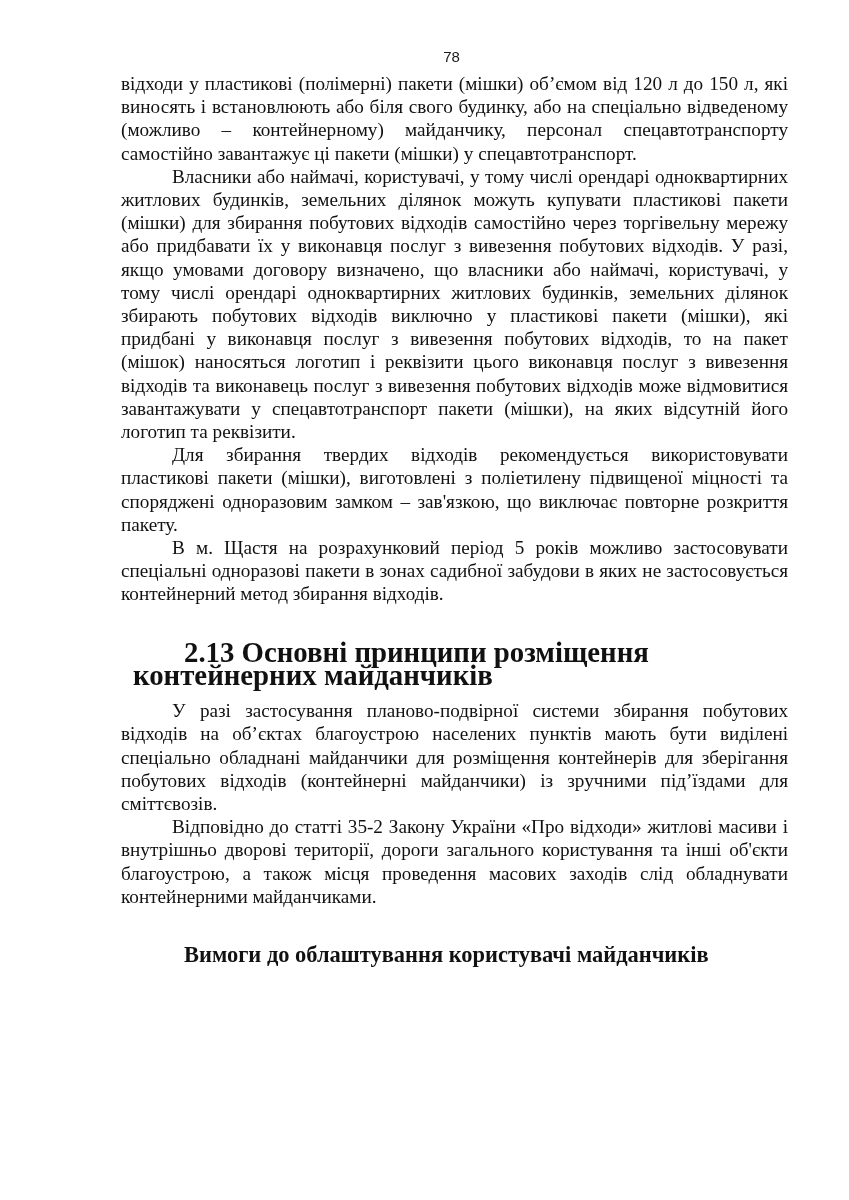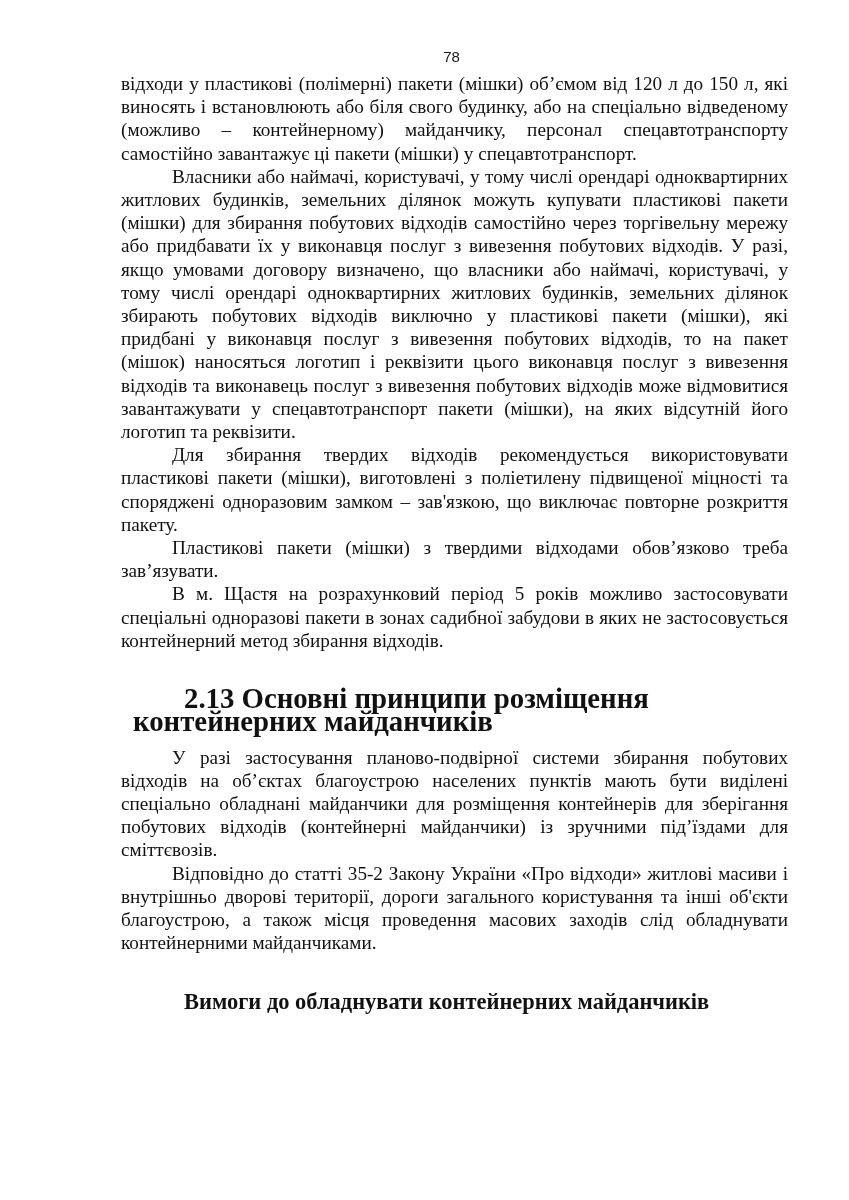--- a/index.html
+++ b/index.html
@@ -64,24 +64,23 @@
 </head>
 <body>
 
 <div class="page">
   <div class="page-number">78</div>
 
   <div class="content">
     <p class="para no-indent">відходи у пластикові (полімерні) пакети (мішки) об’ємом від 120 л до 150 л, які виносять і встановлюють або біля свого будинку, або на спеціально відведеному (можливо – контейнерному) майданчику, персонал спецавтотранспорту самостійно завантажує ці пакети (мішки) у спецавтотранспорт.</p>
     <p class="para">Власники або наймачі, користувачі, у тому числі орендарі одноквартирних житлових будинків, земельних ділянок можуть купувати пластикові пакети (мішки) для збирання побутових відходів самостійно через торгівельну мережу або придбавати їх у виконавця послуг з вивезення побутових відходів. У разі, якщо умовами договору визначено, що власники або наймачі, користувачі, у тому числі орендарі одноквартирних житлових будинків, земельних ділянок збирають побутових відходів виключно у пластикові пакети (мішки), які придбані у виконавця послуг з вивезення побутових відходів, то на пакет (мішок) наносяться логотип і реквізити цього виконавця послуг з вивезення відходів та виконавець послуг з вивезення побутових відходів може відмовитися завантажувати у спецавтотранспорт пакети (мішки), на яких відсутній його логотип та реквізити.</p>
     <p class="para">Для збирання твердих відходів рекомендується використовувати пластикові пакети (мішки), виготовлені з поліетилену підвищеної міцності та споряджені одноразовим замком – зав'язкою, що виключає повторне розкриття пакету.</p>
-    <p class="para">Пластикові пакети (мішки) з твердими відходами обов’язково треба зав’язувати.</p>
     <p class="para">В м. Щастя на розрахунковий період 5 років можливо застосовувати спеціальні одноразові пакети в зонах садибної забудови в яких не застосовується контейнерний метод збирання відходів.</p>
 
     <div class="blank"></div>
     <h2 class="heading">2.13 Основні принципи розміщення контейнерних майданчиків</h2>
     <p class="para">У разі застосування планово-подвірної системи збирання побутових відходів на об’єктах благоустрою населених пунктів мають бути виділені спеціально обладнані майданчики для розміщення контейнерів для зберігання побутових відходів (контейнерні майданчики) із зручними під’їздами для сміттєвозів.</p>
     <p class="para">Відповідно до статті 35-2 Закону України «Про відходи» житлові масиви і внутрішньо дворові території, дороги загального користування та інші об'єкти благоустрою, а також місця проведення масових заходів слід обладнувати контейнерними майданчиками.</p>
 
     <div class="blank"></div>
-    <h3 class="heading">Вимоги до обладнувати контейнерних майданчиків</h3>
+    <h3 class="heading">Вимоги до облаштування користувачі майданчиків</h3>
   </div>
 </div>
 
 </body></html>

